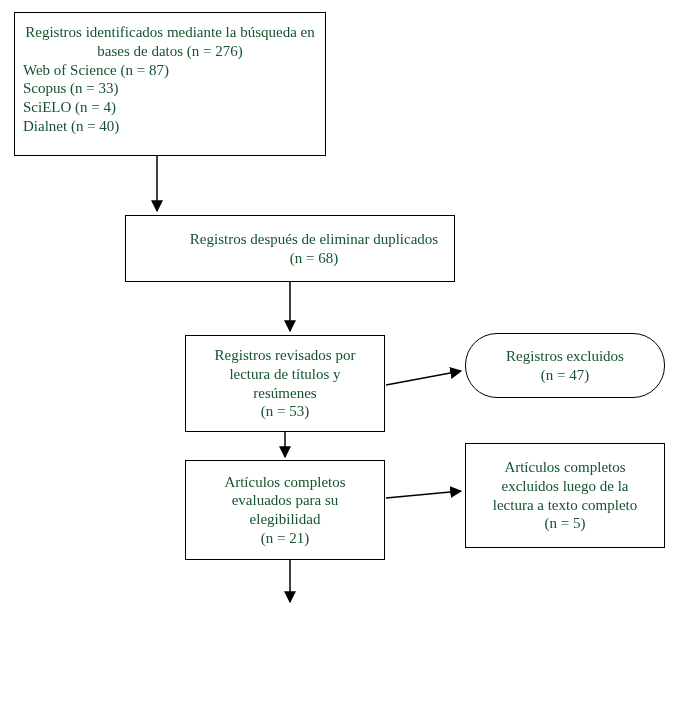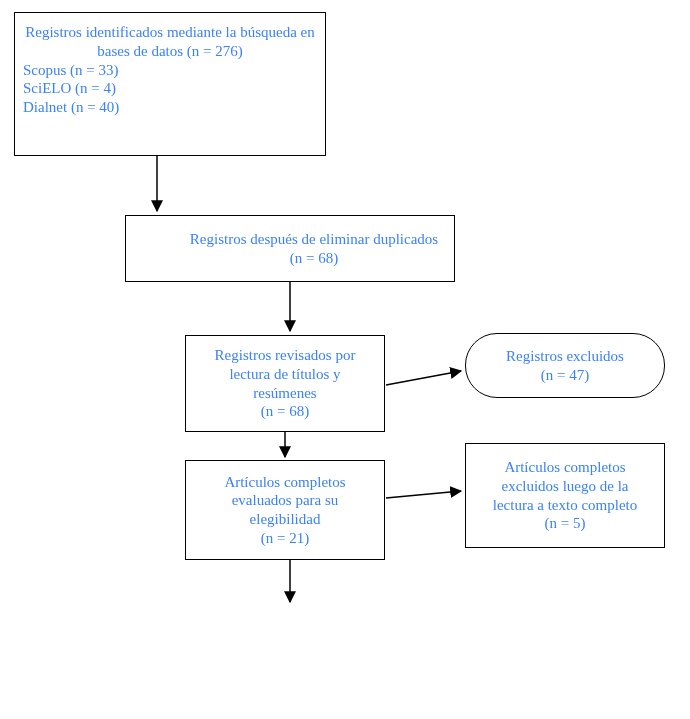--- a/index.html
+++ b/index.html
@@ -7,21 +7,21 @@
     padding: 0;
     background: #ffffff;
   }
   .canvas {
     position: relative;
     width: 690px;
     height: 719px;
     background: #ffffff;
     font-family: "Liberation Serif", "DejaVu Serif", serif;
     font-size: 15px;
-    color: #3b82f6;
+    color: #14532d;
     overflow: hidden;
   }
   .arrows {
     position: absolute;
     left: 0;
     top: 0;
     width: 690px;
     height: 719px;
     pointer-events: none;
   }
@@ -67,36 +67,37 @@
     <line x1="386" y1="385" x2="461" y2="371" stroke="#000000" stroke-width="1.5" marker-end="url(#ah)"></line>
     <line x1="285" y1="432" x2="285" y2="457" stroke="#000000" stroke-width="1.5" marker-end="url(#ah)"></line>
     <line x1="386" y1="498" x2="461" y2="491" stroke="#000000" stroke-width="1.5" marker-end="url(#ah)"></line>
     <line x1="290" y1="560" x2="290" y2="602" stroke="#000000" stroke-width="1.5" marker-end="url(#ah)"></line>
   </svg>
 
   <div class="box box-identified">
     <div class="hdr">Registros identificados mediante la búsqueda en
 bases de datos (n = 276)</div>
     <div class="items">
+      <div>Web of Science (n = 87)</div>
       <div>Scopus (n = 33)</div>
       <div>SciELO (n = 4)</div>
       <div>Dialnet (n = 40)</div>
     </div>
   </div>
 
   <div class="box center box-duplicates">
     <div class="pre">Registros después de eliminar duplicados
 (n = 68)</div>
   </div>
 
   <div class="box center box-screened">
     <div class="pre">Registros revisados por
 lectura de títulos y
 resúmenes
-(n = 68)</div>
+(n = 53)</div>
   </div>
 
   <div class="box center box-excluded-screening">
     <div class="pre">Registros excluidos
 (n = 47)</div>
   </div>
 
   <div class="box center box-fulltext">
     <div class="pre">Artículos completos
 evaluados para su

